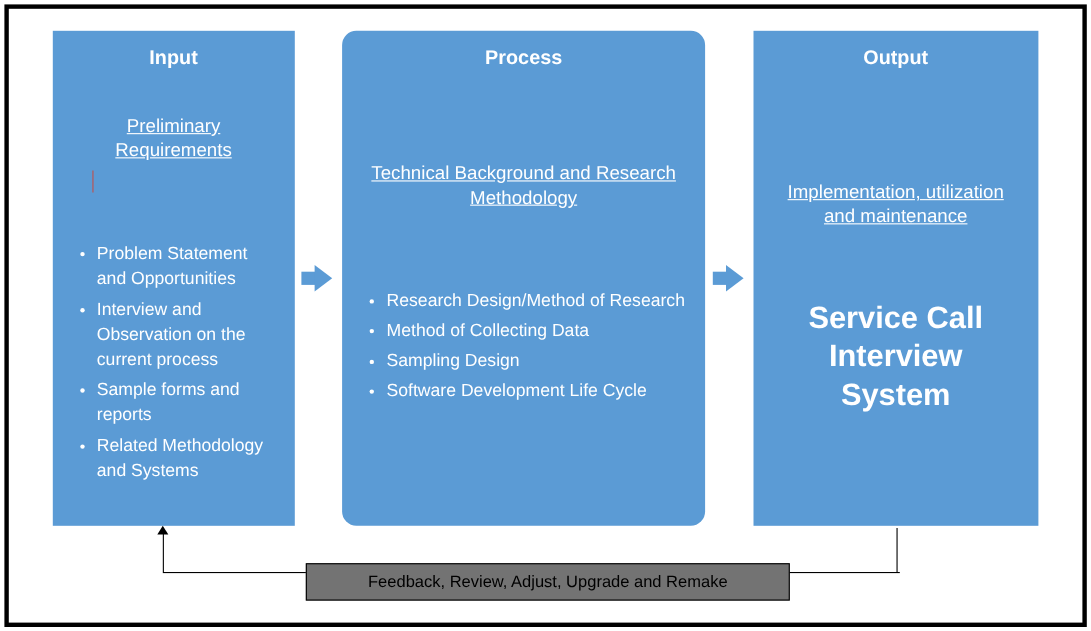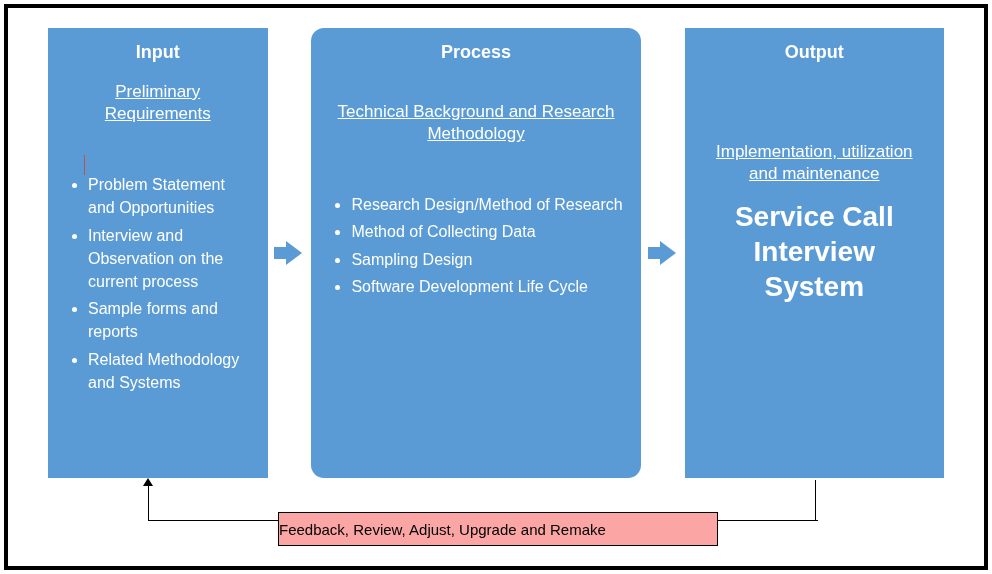--- a/index.html
+++ b/index.html
@@ -25,20 +25,21 @@
     display: flex;
     align-items: stretch;
     gap: 0;
   }
   .box {
     background: #5b9bd5;
     color: #fff;
     padding: 14px 18px 20px 18px;
     display: flex;
     flex-direction: column;
+    gap: 23px;
   }
   .box-input   { width: 220px; }
   .box-process { width: 330px; border-radius: 13px; }
   .box-output  { width: 260px; }
   .arrow-slot {
     width: 44px;
     display: flex;
     align-items: center;
     justify-content: center;
   }
@@ -77,38 +78,38 @@
     margin-bottom: 16px;
   }
   .box ul {
     list-style: disc;
     padding-left: 22px;
     font-size: 16px;
     line-height: 1.45;
     margin-top: 32px;
   }
   .box ul li { margin-bottom: 4px; }
-  .box-output .subtitle { margin-top: 60px; margin-bottom: 14px; }
+  .box-output .subtitle { margin-top: 60px; margin-bottom: 40px; }
   .system-name {
     font-size: 28px;
     font-weight: bold;
     text-align: center;
     line-height: 1.25;
   }
   .feedback-box {
     position: absolute;
     left: 270px;
     bottom: 20px;
     width: 440px;
     height: 34px;
     border: 1px solid #000;
-    background: #fca5a5;
+    background: #737373;
     display: flex;
     align-items: center;
-    justify-content: flex-start;
+    justify-content: center;
     font-size: 15px;
     color: #000;
   }
   
   .loop {
     position: absolute;
     pointer-events: none;
   }
   .loop-right-v {
     border-right: 1px solid #000;

